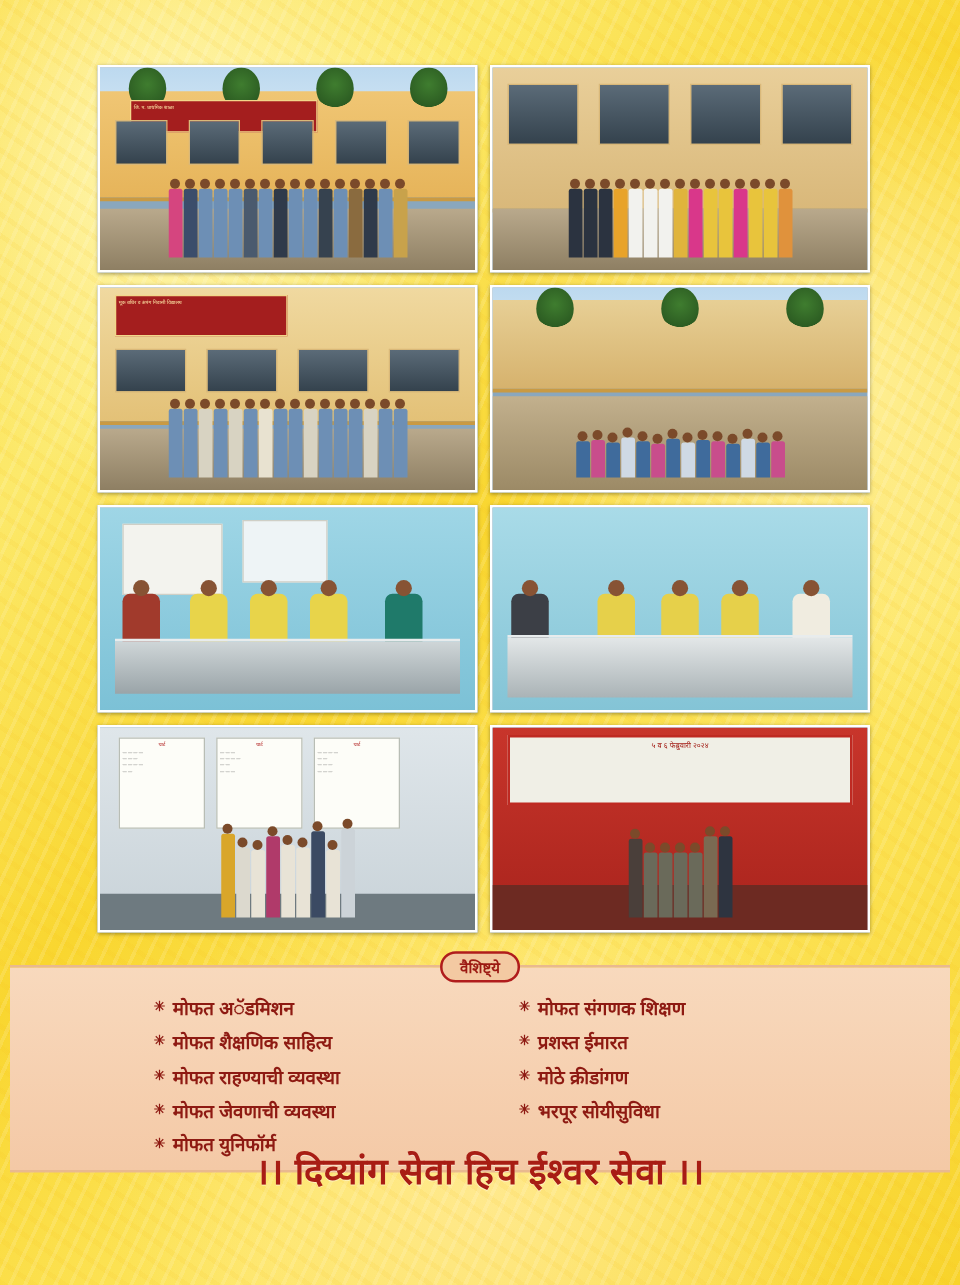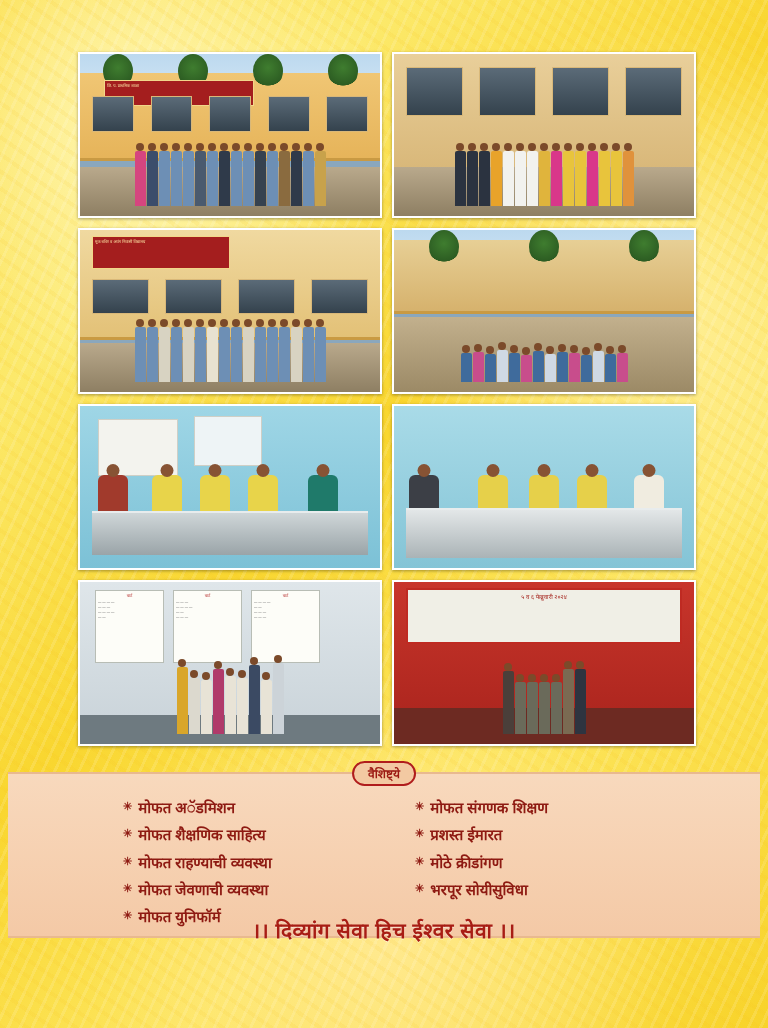--- a/index.html
+++ b/index.html
@@ -307,21 +307,21 @@
   }
 
   
   .slogan {
     position: absolute;
     left: 0;
     right: 0;
     top: 916px;
     text-align: center;
     color: #a81d14;
-    font-size: 21px;
+    font-size: 29px;
     font-weight: bold;
     letter-spacing: 0.5px;
     text-shadow: 0 1px 0 rgba(255,255,255,0.45);
   }
 </style>
 </head>
 <body>
 
 <div class="page">
 

